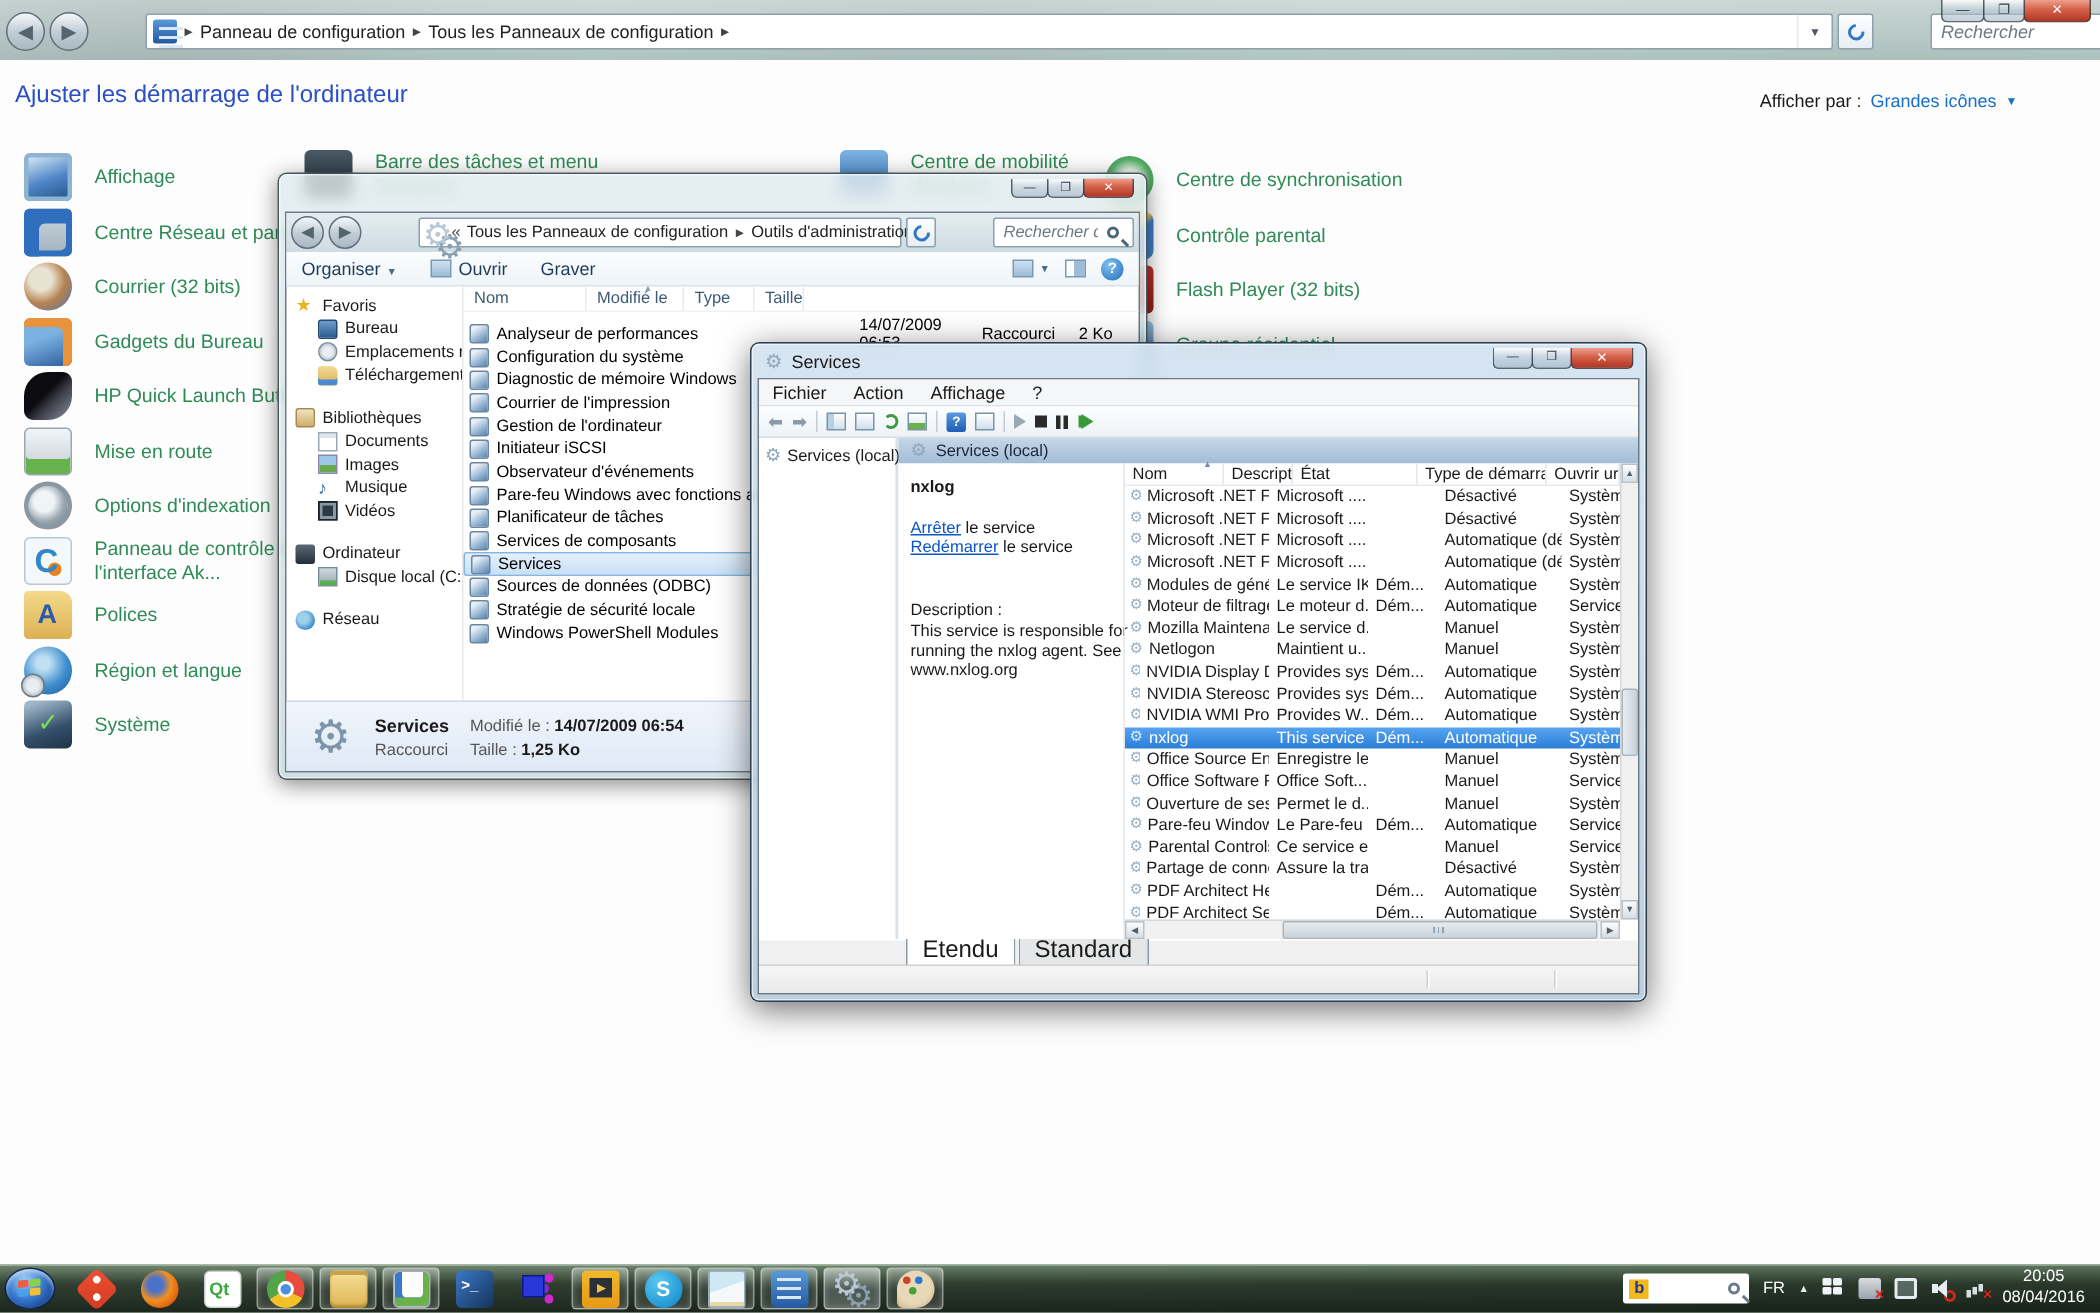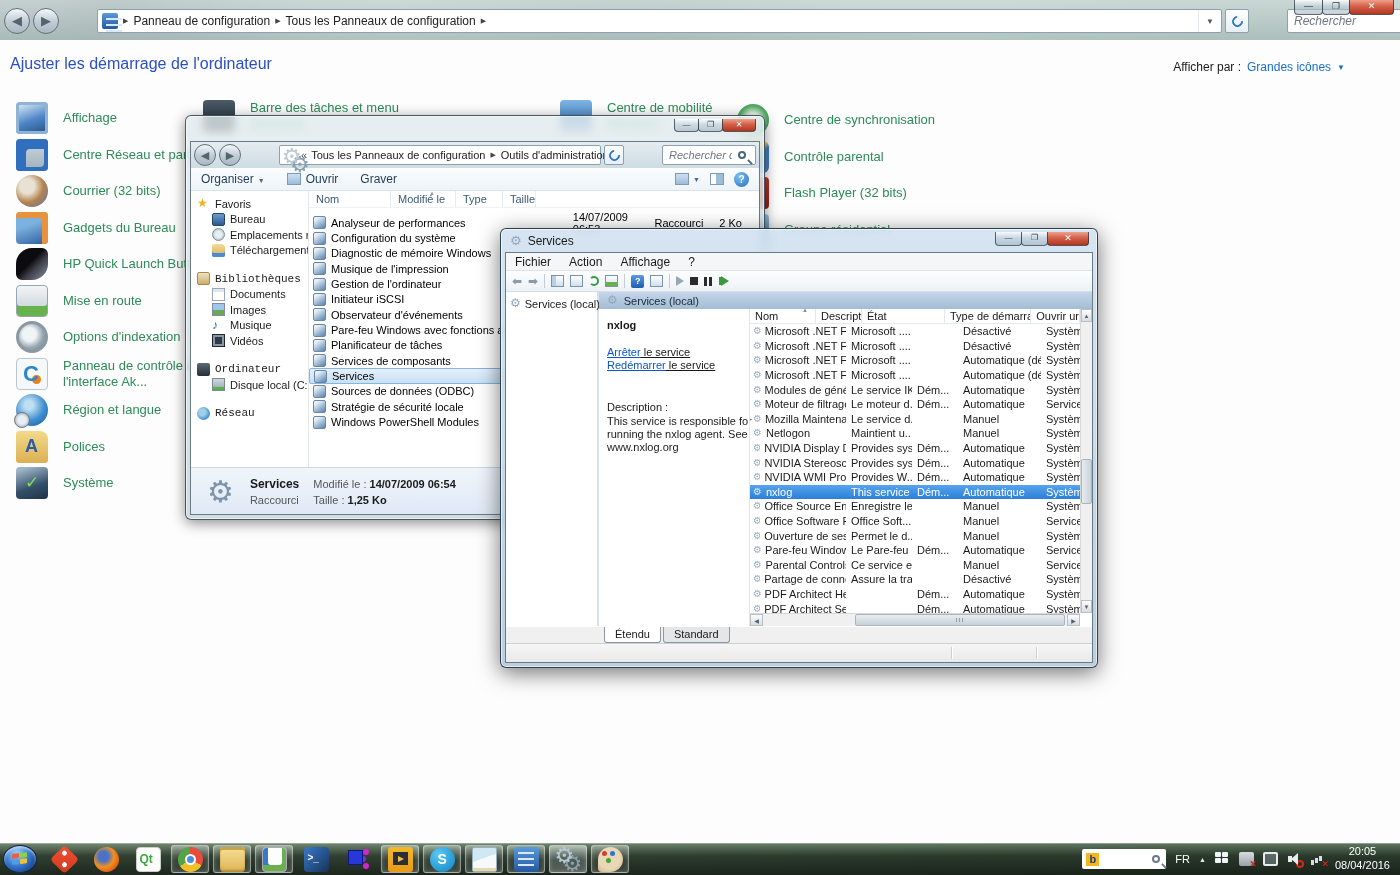--- a/index.html
+++ b/index.html
@@ -85,21 +85,21 @@
   .exp-addr .navcircle { width:22px; height:22px; line-height:20px; font-size:11px; }
   .exp-tools { height:23px; background:linear-gradient(#fbfdfe,#eef4f9); border-bottom:1px solid #d7e2ea; display:flex; align-items:center; font-size:12px; color:#1e3c5a; padding:0 10px; gap:22px; }
   .tool-caret { font-size:7px; color:#4a6a86; margin-left:4px; }
   .tool-right { margin-left:auto; display:flex; gap:10px; align-items:center; }
   .miniview { width:14px; height:12px; background:linear-gradient(#cfe0ef,#9cbcd8); border:1px solid #7a9ab8; }
   .minihelp { width:15px; height:15px; border-radius:50%; background:radial-gradient(circle at 35% 30%, #7ec0f0, #2470c0); color:#fff; font-size:10px; font-weight:bold; text-align:center; line-height:15px; }
   .exp-main { flex:1; display:flex; min-height:0;justify-content:center; }
   .exp-side { width:118px; border-right:1px solid #e4e9ee; padding-top:5px; font-size:11px; color:#1a1a1a; overflow:hidden; }
   .side-item { display:flex; align-items:center; gap:5px; height:15.5px; padding-left:6px; white-space:nowrap; }
   .side-item.indent { padding-left:21px; }
-  .side-item.gap { margin-top:13px;font-family:Liberation Mono, monospace; }
+  .side-item.gap { margin-top:13px; }
   .sico { width:13px; height:13px; flex:none; position:relative; font-size:12px; line-height:13px; }
   .icn-star::after{content:"★";color:#f0b01c;}
   .icn-desktop{background:linear-gradient(#6d9ccc,#2c5a92);border:1px solid #24476e;border-radius:2px;}
   .icn-recent{background:radial-gradient(#e8eef2 40%,#93a6b4);border-radius:50%;border:1px solid #7e909c;}
   .icn-downloads{background:linear-gradient(#f2dc96,#d8ae54);border-radius:2px 4px 2px 2px;box-shadow:inset 0 -4px 0 #4a8ad2;}
   .icn-library{background:linear-gradient(#efe2c0,#cfae6e);border:1px solid #a8884e;border-radius:2px;}
   .icn-doc{background:#fff;border:1px solid #9aa8b4;box-shadow:inset 0 3px 0 #dde6ec;}
   .icn-image{background:linear-gradient(#9cc8ea 55%,#6aa84f 55%);border:1px solid #88a;}
   .icn-music::after{content:"♪";color:#2d6cb4;}
   .icn-video{background:#2d3a46;border:1px solid #1c262e;box-shadow:inset 0 0 0 2px #8a98a4;}
@@ -145,21 +145,21 @@
   .tb-pause { width:8px; height:9px; border-left:3px solid #2a2a2a; border-right:3px solid #2a2a2a; }
   .tb-restart { width:0; height:0; border-left:8px solid #3a9a3a; border-top:5px solid transparent; border-bottom:5px solid transparent; box-shadow:-3px 0 0 -1px #3a9a3a; margin-left:3px; }
   .svc-content { flex:1; display:flex; min-height:0; background:#fff; }
   .svc-tree { width:93px; border-right:2px solid #d8e0e8; padding:5px 4px; font-size:11px; color:#1a1a1a; background:#fff; }
   .tree-item { display:flex; gap:4px; align-items:center; white-space:nowrap; }
   .svc-right { flex:1; display:flex; flex-direction:column; min-width:0; }
   .svc-band { height:17px; background:linear-gradient(#c5d6e8,#a3bcd4); display:flex; align-items:center; gap:6px; padding-left:8px; font-size:11px; color:#18283a; }
   .svc-split { flex:1; display:flex; min-height:0; position:relative; }
   .svc-info { width:150px; padding:10px 8px; font-size:11px; color:#1a1a1a; background:#fff; }
   .svc-info .sname { font-weight:bold; }
-  .svc-links { margin-top:15px; line-height:1.2;text-decoration:underline; }
+  .svc-links { margin-top:15px; line-height:1.2; }
   .bluelink { color:#0a55c8; text-decoration:underline; }
   .svc-desc-label { margin-top:29px; }
   .svc-desc { margin-top:2px; line-height:1.18; width:146px; }
   .svc-listwrap { flex:1; display:flex; flex-direction:column; border-left:1px solid #e0e6ec; min-width:0; position:relative; }
   .svc-cols { display:flex; height:15px; font-size:11px; color:#1a1a1a; border-bottom:1px solid #e6eaee; position:relative; background:#fff; padding-right:12px; }
   .svc-col { border-right:1px solid #e0e8f0; padding-left:5px; display:flex; align-items:center; white-space:nowrap; overflow:hidden; }
   .svc-col:nth-child(1){width:96px;background:#f4f8fc;} .svc-col:nth-child(2){width:66px;} .svc-col:nth-child(3){width:46px;} .svc-col:nth-child(4){width:83px;} .svc-col:nth-child(5){flex:1;}
   .svc-sortcaret { position:absolute; left:52px; top:-2px; font-size:6px; color:#7a8a9a; }
   .svc-rows { position:absolute; top:15px; left:0; right:12px; bottom:13px; overflow:hidden; font-size:11px; color:#1a1a1a; }
   .svc-row { display:flex; height:14.6px; align-items:center; white-space:nowrap; }
@@ -172,21 +172,21 @@
   .vscroll { position:absolute; right:0; top:0; bottom:13px; width:12px; background:#f0f0f0; border-left:1px solid #d8d8d8; }
   .vs-btn { height:13px; font-size:6px; color:#50606e; text-align:center; line-height:13px; background:linear-gradient(#fdfdfd,#d8dde2); border:1px solid #b8c0c8; }
   .vs-btn.down { position:absolute; bottom:0; left:0; right:0; }
   .vs-thumb { position:absolute; top:150px; height:45px; left:0; right:0; background:linear-gradient(90deg,#e8ecf0,#c8d2da); border:1px solid #a8b4be; border-radius:2px; }
   .hscroll { position:absolute; left:0; right:12px; bottom:0; height:13px; background:#f0f0f0; border-top:1px solid #d8d8d8; }
   .hs-btn { position:absolute; top:0; bottom:0; width:13px; font-size:6px; color:#50606e; text-align:center; line-height:12px; background:linear-gradient(#fdfdfd,#d8dde2); border:1px solid #b8c0c8; }
   .hs-btn.right { right:0; }
   .hs-thumb { position:absolute; left:105px; width:210px; top:0; bottom:0; background:linear-gradient(#e8ecf0,#c8d2da); border:1px solid #a8b4be; border-radius:2px; }
   .hs-thumb::after { content:""; position:absolute; left:50%; top:3px; bottom:3px; width:9px; transform:translateX(-50%);
       background:repeating-linear-gradient(90deg,#8aa0b0 0 1px, transparent 1px 3px); }
-  .svc-tabs { height:17px; background:#f0f0f0; display:flex; align-items:flex-end; padding-left:98px; font-size:11px; color:#1a1a1a; border-top:1px solid #fff; }
+  .svc-tabs { height:17px; background:#f0f0f0; display:flex; align-items:center; padding-left:98px; font-size:16px; color:#1a1a1a; border-top:1px solid #fff; }
   .svc-tab { padding:1px 10px 2px; border:1px solid #8a9aa4; border-top:none; border-radius:0 0 3px 3px; background:#e4e6e8; margin-right:2px; }
   .svc-tab.active { background:#fff; }
   .svc-status { height:19px; background:linear-gradient(#f6f6f6,#e9e9e9); border-top:1px solid #d0d0d0; position:relative; }
   .st-sep { position:absolute; top:3px; bottom:3px; width:1px; background:#cfcfcf; box-shadow:1px 0 0 #fff; }
 
   
   .taskbar { position:absolute; left:0; right:0; bottom:0; height:32px;
       background:linear-gradient(rgba(90,110,92,.55), rgba(28,40,30,.82) 40%, rgba(16,24,18,.9));
       box-shadow:inset 0 1px 0 rgba(255,255,255,.3); display:flex; align-items:center; }
   .startorb { width:34px; height:28px; margin:0 6px 0 3px; border-radius:50%; position:relative;
@@ -324,27 +324,27 @@
           <span class="cp-icon icn-indexing"></span>
           <span class="lbl">Options d'indexation</span>
         </div>
 
         <div class="cp-item">
           <span class="cp-icon icn-ak-interface"></span>
           <span class="lbl">Panneau de contrôle de l'interface Ak...</span>
         </div>
 
         <div class="cp-item">
+          <span class="cp-icon icn-fonts"></span>
+          <span class="lbl">Polices</span>
+        </div>
+
+        <div class="cp-item">
           <span class="cp-icon icn-region"></span>
           <span class="lbl">Région et langue</span>
-        </div>
-
-        <div class="cp-item">
-          <span class="cp-icon icn-fonts"></span>
-          <span class="lbl">Polices</span>
         </div>
 
         <div class="cp-item">
           <span class="cp-icon icn-system"></span>
           <span class="lbl">Système</span>
         </div>
       </div>
 
     <div class="cp-item2" style="position:absolute; left:203px; top:60px;">
       <span class="cp-icon icn-taskbar"></span>
@@ -530,21 +530,21 @@
                 <span>Diagnostic de mémoire Windows</span>
               </span>
               <span class="c2"></span>
               <span class="c3"></span>
               <span class="c4"></span>
             </div>
 
             <div class="exp-row">
               <span class="c1">
                 <span class="icn-admin"></span>
-                <span>Musique de l'impression</span>
+                <span>Courrier de l'impression</span>
               </span>
               <span class="c2"></span>
               <span class="c3"></span>
               <span class="c4"></span>
             </div>
 
             <div class="exp-row">
               <span class="c1">
                 <span class="icn-admin"></span>
                 <span>Gestion de l'ordinateur</span>

